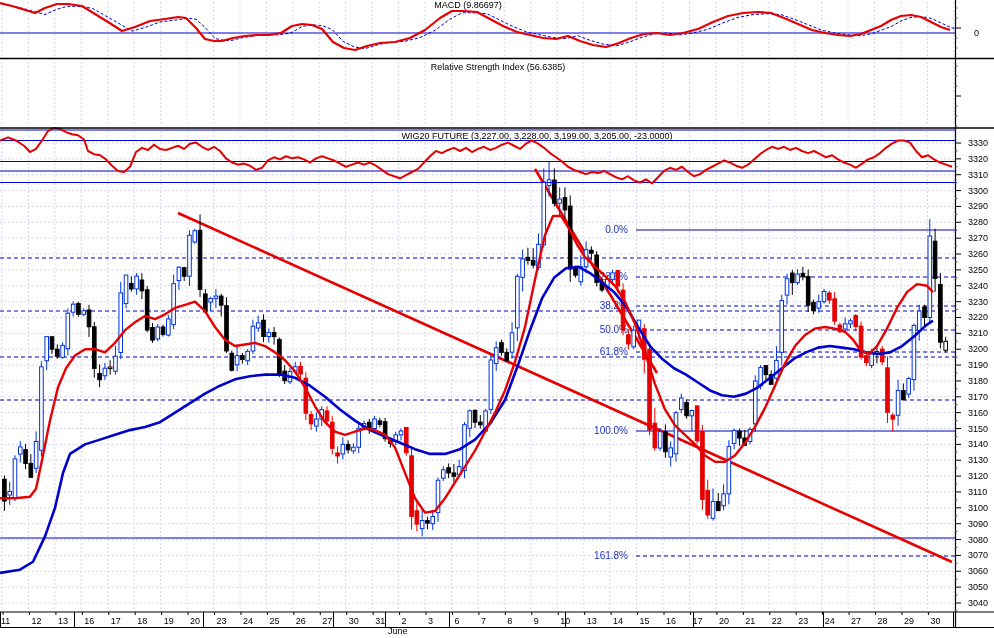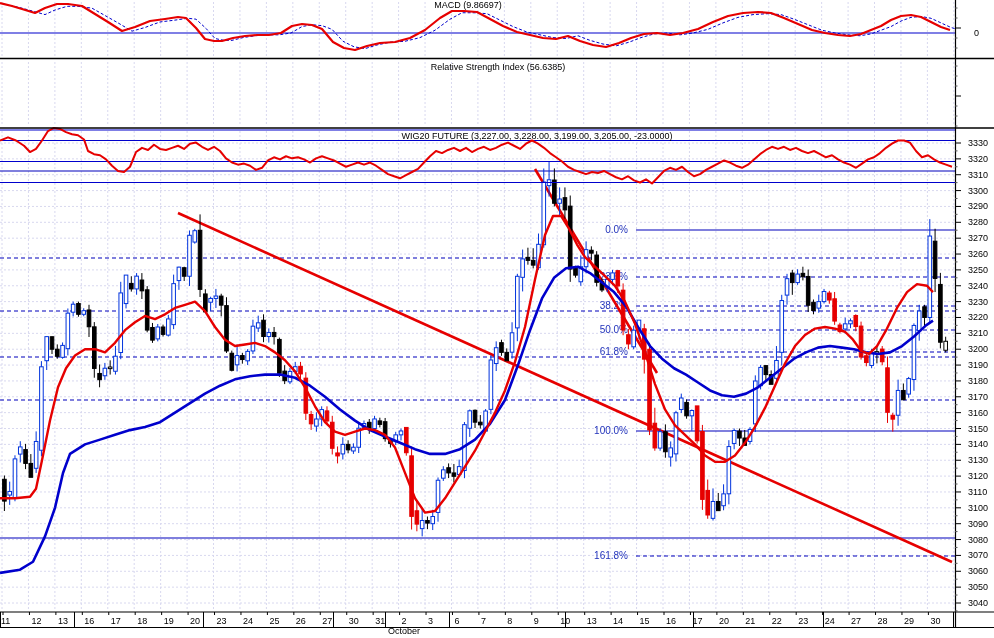--- a/index.html
+++ b/index.html
@@ -734,14 +734,14 @@
       <line x1="901.96" y1="612" x2="901.96" y2="615" stroke="#000" stroke-width="1"></line>
       <text x="903.96" y="624" text-anchor="start" font-size="9" fill="#000" font-family="Liberation Sans,sans-serif">29</text>
       <line x1="928.4000000000001" y1="612" x2="928.4000000000001" y2="615" stroke="#000" stroke-width="1"></line>
       <text x="930.4000000000001" y="624" text-anchor="start" font-size="9" fill="#000" font-family="Liberation Sans,sans-serif">30</text>
     </svg>
   <div class="ttl" style="left:468px;top:0px;">MACD (9.86697)</div>
   <div class="ttl" style="left:498px;top:62px;">Relative Strength Index (56.6385)</div>
   <div class="ttl" style="left:537px;top:131px;">WIG20 FUTURE (3,227.00, 3,228.00, 3,199.00, 3,205.00, -23.0000)</div>
   <div class="axlab" style="left:974px;top:28px;">0</div>
   <div class="axlab" style="left:1022px;top:95px;margin-left:8px;">50</div>
-  <div class="axlab" id="nov" style="left: 388px; top: 626px;">October</div>
+  <div class="axlab" id="nov" style="left: 388px; top: 626px;">June</div>
 </div>
 
 </body></html>

